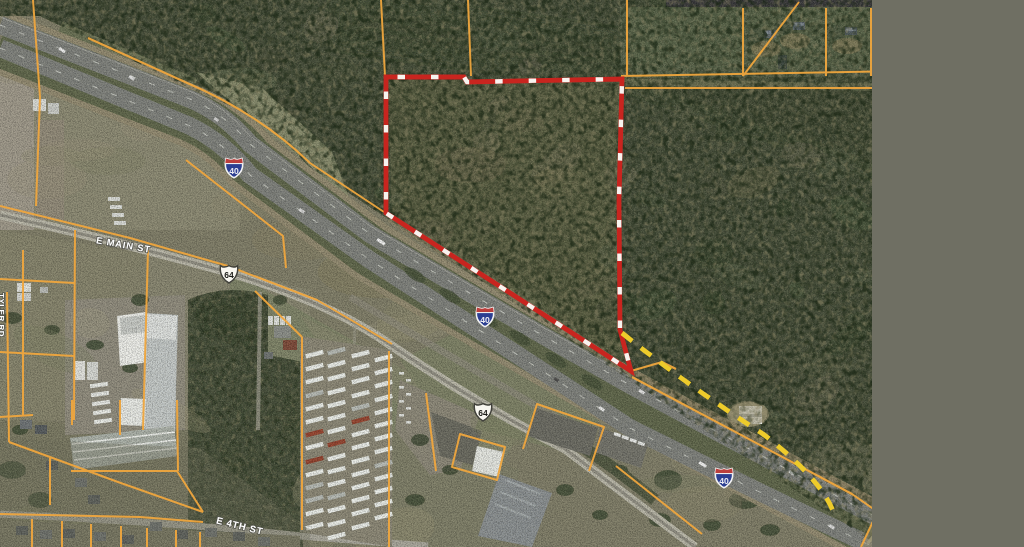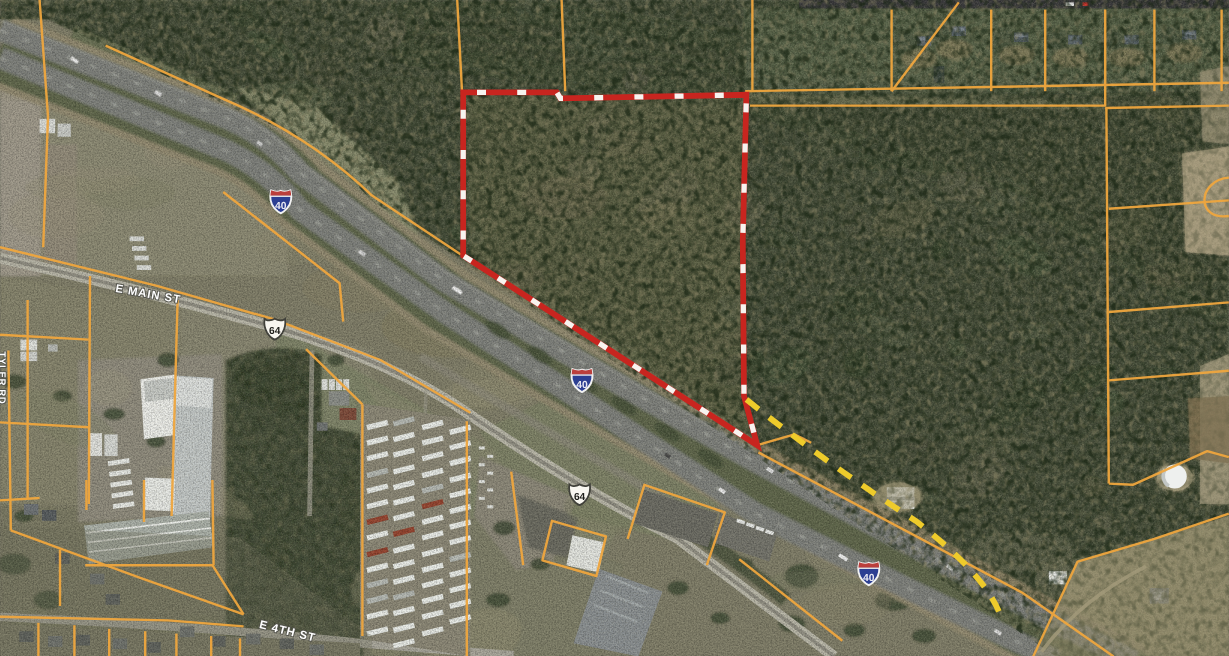--- a/index.html
+++ b/index.html
@@ -1,13 +1,13 @@
 <!DOCTYPE html>
 <html><head><meta charset="utf-8"><style>
-html,body{margin:0;padding:0;background:#6f6f63;}#map{position:relative;width:1024px;height:547px;overflow:hidden;font-family:"Liberation Sans",sans-serif;}
+html,body{margin:0;padding:0;background:#6f6f63;}#map{position:relative;width:872px;height:547px;overflow:hidden;font-family:"Liberation Sans",sans-serif;}
 </style></head><body>
 <div id="map">
 <svg width="1024" height="547" viewBox="0 0 1024 547" xmlns="http://www.w3.org/2000/svg">
 <defs>
 <filter id="nD" color-interpolation-filters="sRGB" x="0" y="0" width="100%" height="100%">
           <feTurbulence type="fractalNoise" baseFrequency="0.8" numOctaves="2" seed="11"></feTurbulence>
           <feColorMatrix type="matrix" values="0 0 0 0 0  0 0 0 0 0  0 0 0 0 0  1.3 1.3 1.3 0 -1.6"></feColorMatrix>
         </filter>
 <filter id="nL" color-interpolation-filters="sRGB" x="0" y="0" width="100%" height="100%">
           <feTurbulence type="fractalNoise" baseFrequency="0.7" numOctaves="2" seed="4"></feTurbulence>

